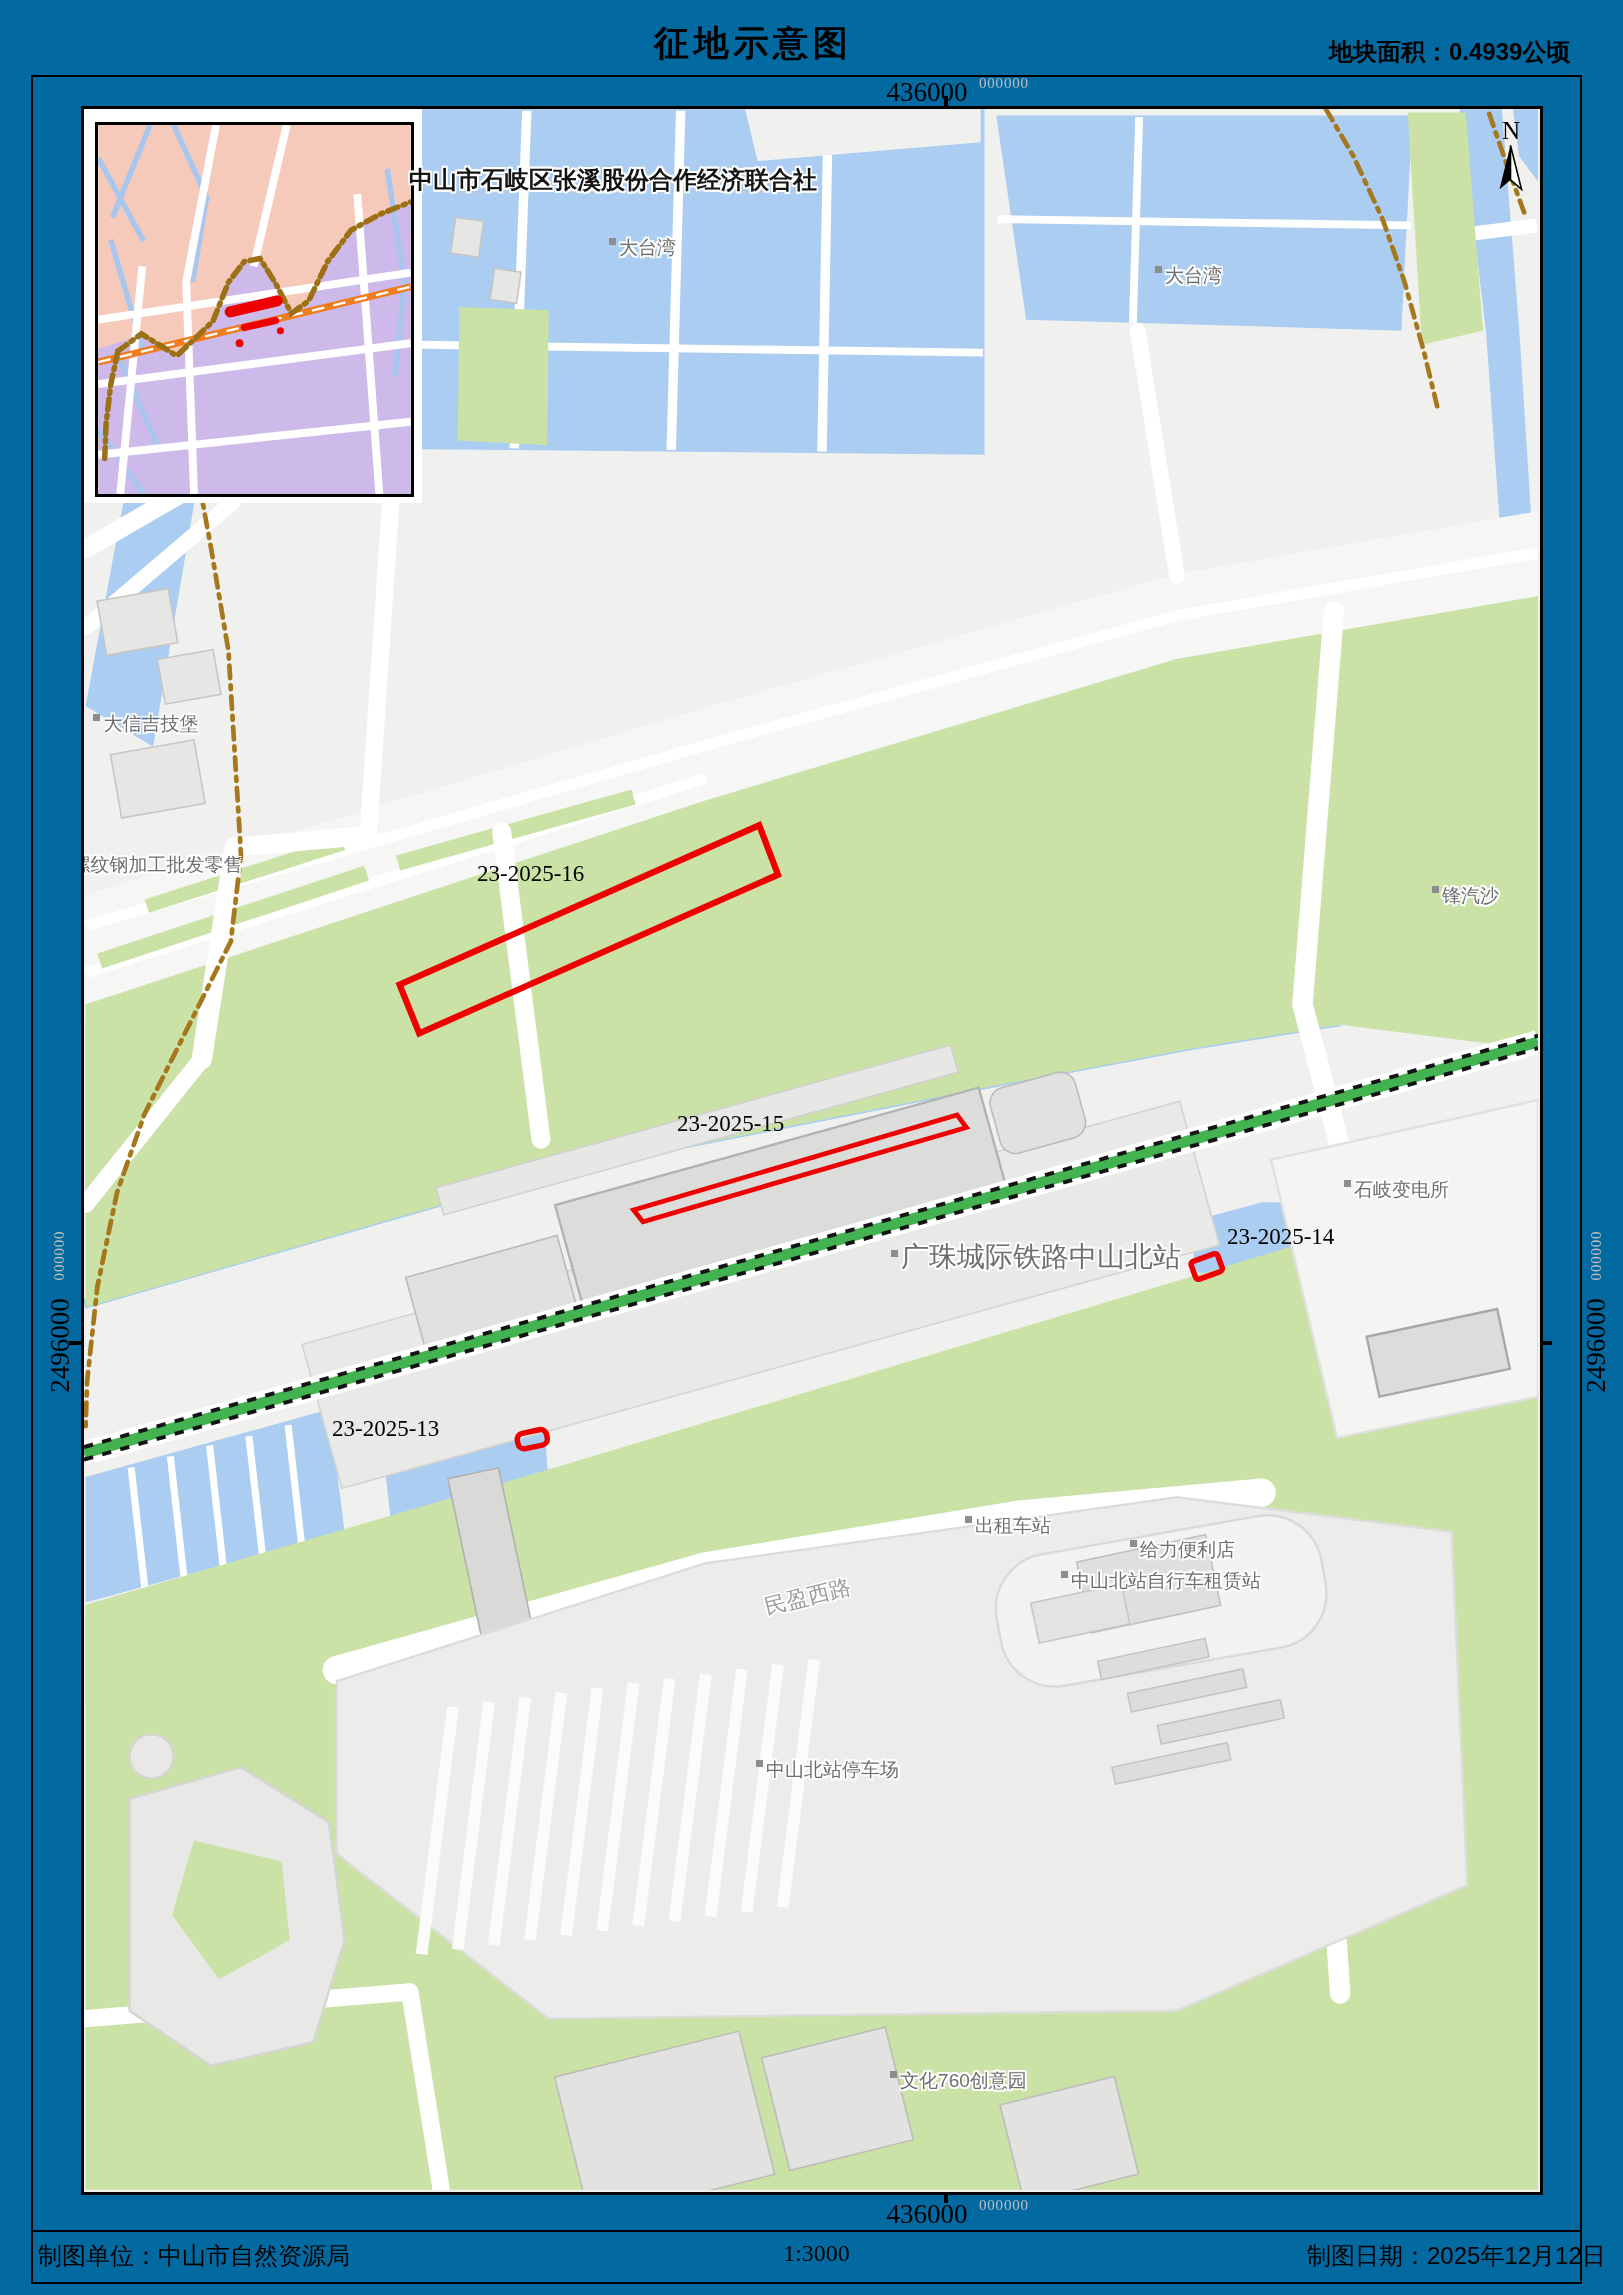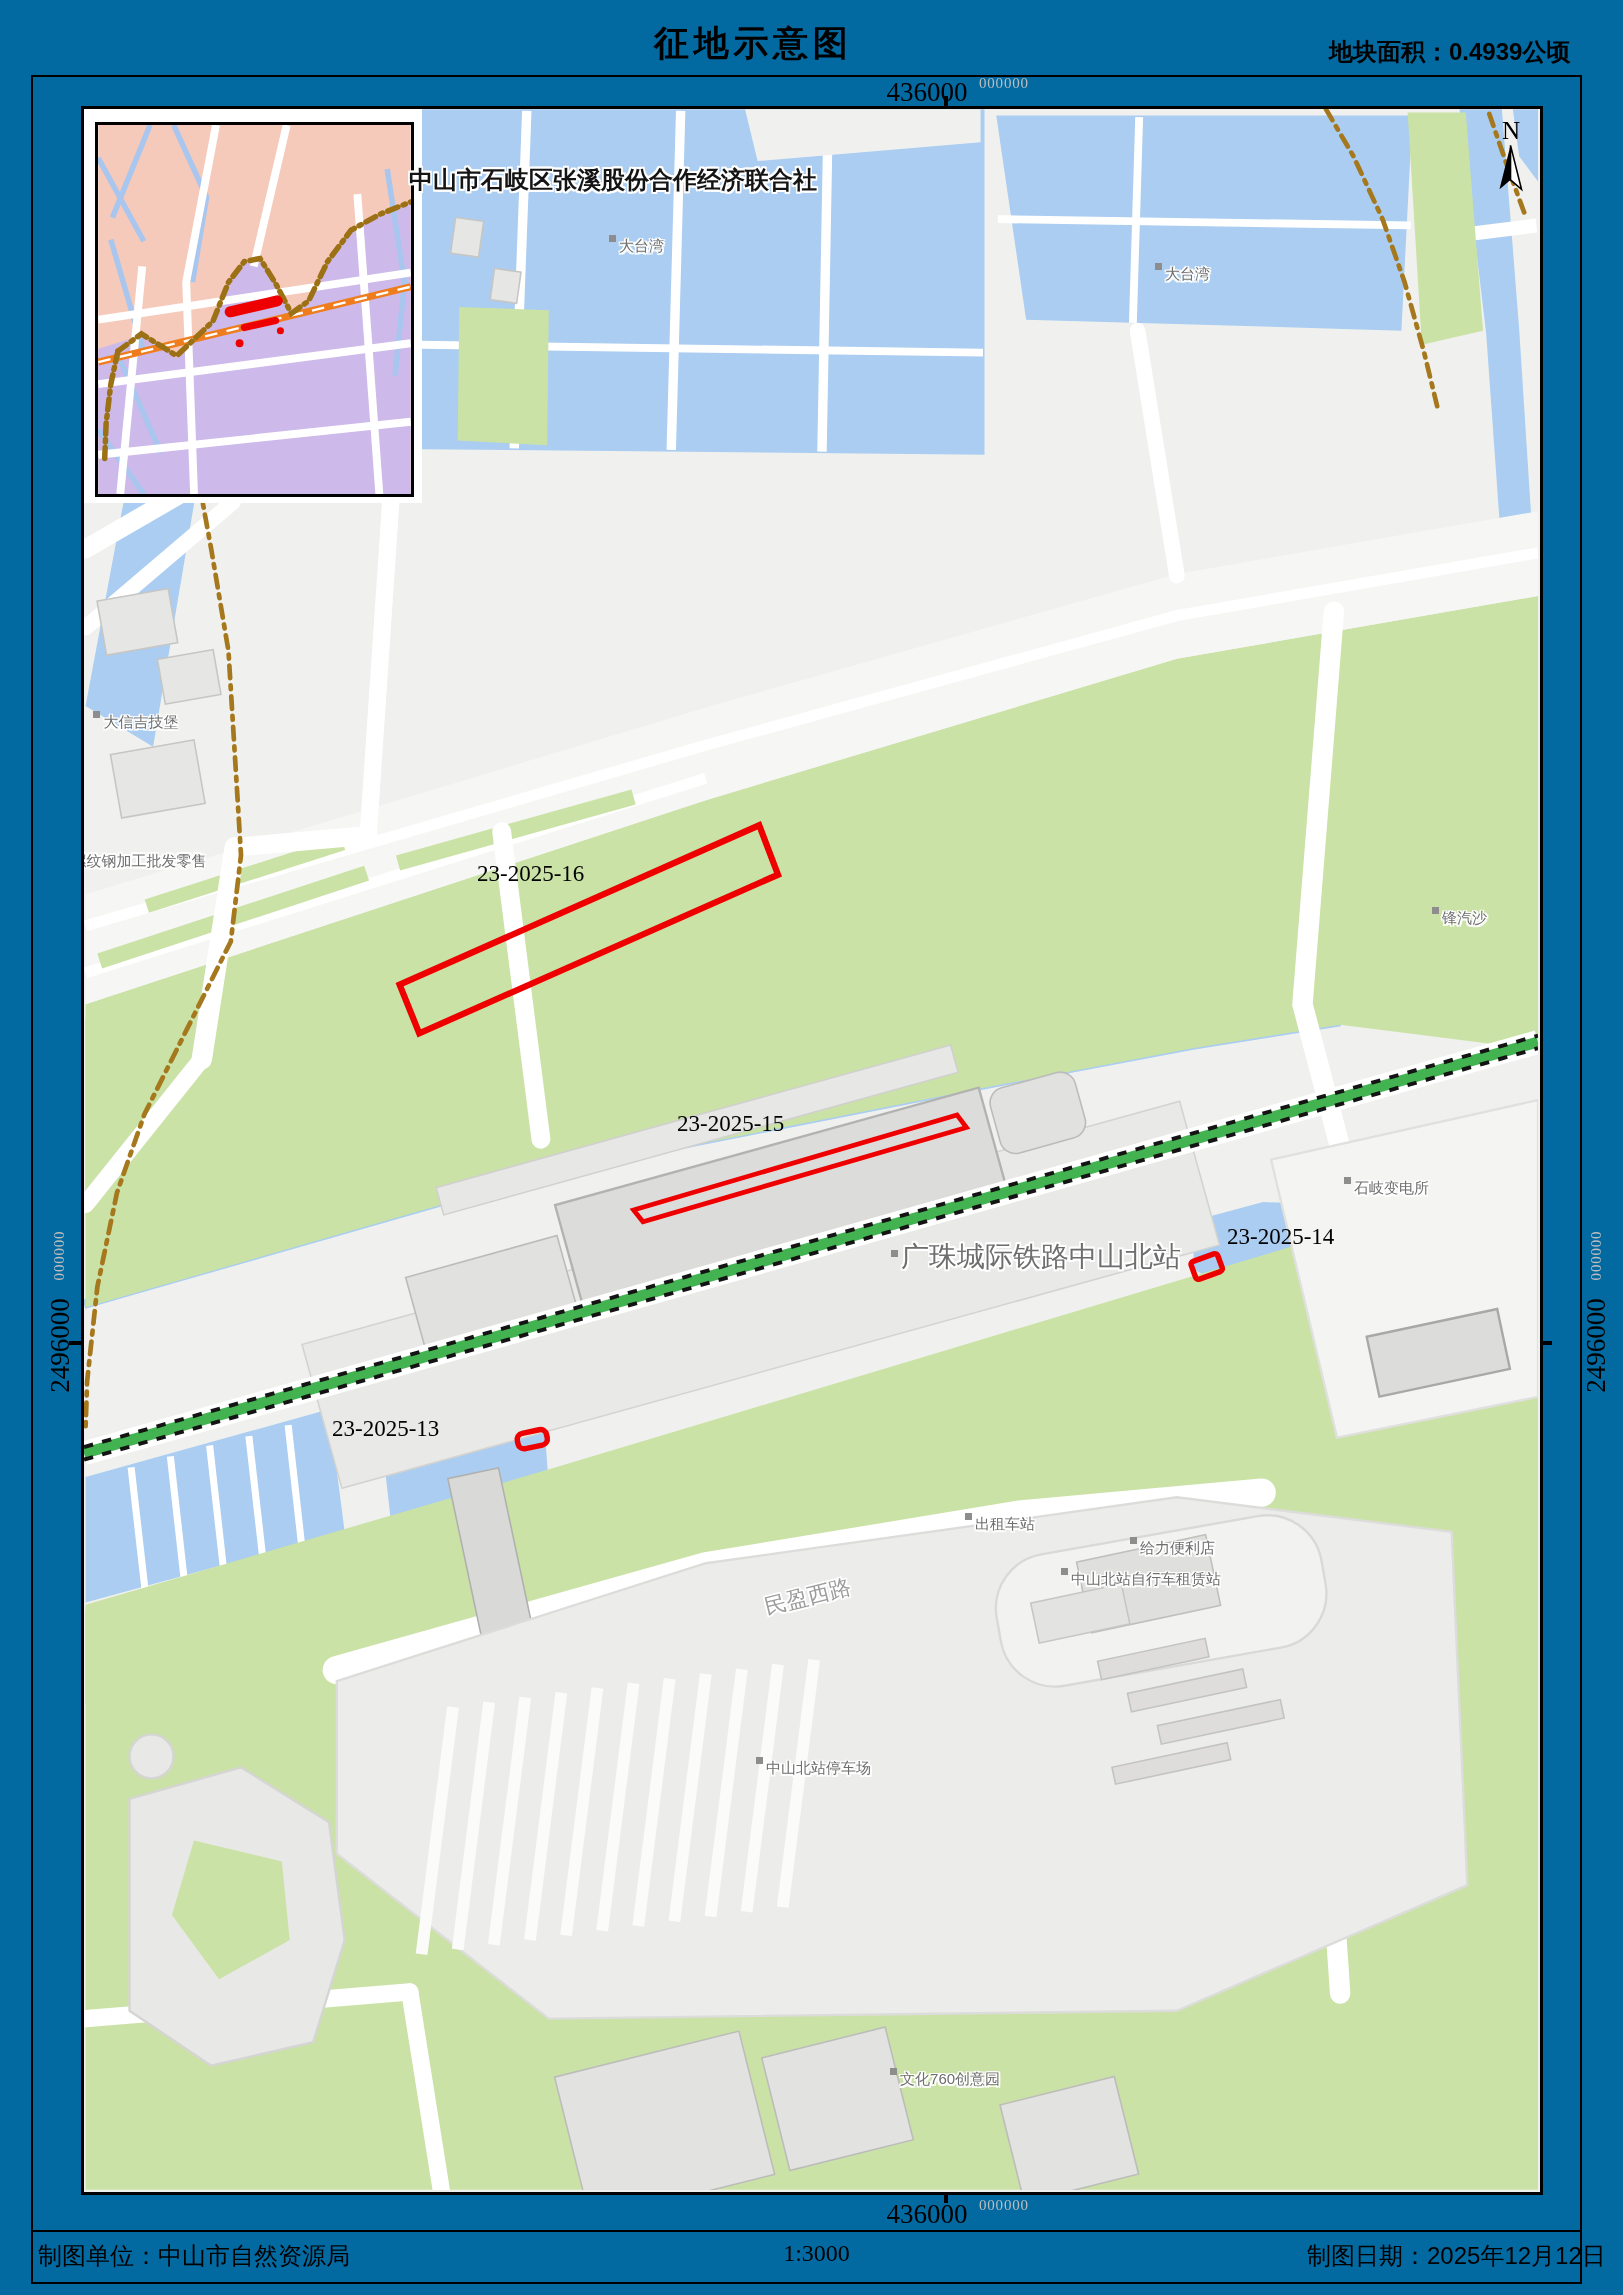--- a/index.html
+++ b/index.html
@@ -12,21 +12,21 @@
   .page-title{left:654px;top:20.4px;width:314px;font-size:35px;font-weight:bold;letter-spacing:4.7px;}
   .area-note{left:1329px;top:36px;font-size:24px;font-weight:bold;}
   .frame{left:31px;top:75px;width:1551px;height:2209px;border:2.4px solid #000;box-sizing:border-box;}
   .footer-sep{left:31px;top:2230px;width:1551px;height:2.4px;background:#000;}
   .map{left:81px;top:106px;width:1462px;height:2089px;border:3.9px solid #000;box-sizing:border-box;overflow:hidden;background:#f0f1ee;}
   .map svg.base{position:absolute;left:0;top:0;}
   .coord{font-family:"Liberation Serif",serif;font-size:27px;color:#000;white-space:nowrap;}
   .coord-sub{font-family:"Liberation Serif",serif;font-size:15px;color:#bdbdbd;letter-spacing:0.8px;white-space:nowrap;}
   .rot90{transform:rotate(-90deg);}
   .tick{background:#000;}
-  .poi{position:absolute;color:#6e6e6e;font-size:15px;white-space:nowrap;
+  .poi{position:absolute;color:#6e6e6e;font-size:19px;white-space:nowrap;
        text-shadow:1.6px 0 0 #fff,-1.6px 0 0 #fff,0 1.6px 0 #fff,0 -1.6px 0 #fff,
        1.6px 1.6px 0 #fff,-1.6px -1.6px 0 #fff,1.6px -1.6px 0 #fff,-1.6px 1.6px 0 #fff;}
   .poi .m{display:inline-block;width:7px;height:7px;background:#8d8d8d;margin-right:3.1px;vertical-align:9.4px;}
   .plabel{position:absolute;font-family:"Liberation Serif",serif;font-size:23px;color:#000;white-space:nowrap;}
   .proj-name{left:324px;top:17.3px;font-size:31px;font-weight:bold;color:#e60000;white-space:nowrap;}
   .proj-org{left:325px;top:55px;font-size:24px;font-weight:bold;color:#141414;white-space:nowrap;}
   .inset{left:0;top:0;width:338px;height:394px;background:#fff;}
   .inset-frame{position:absolute;left:11px;top:12.6px;width:313px;height:369px;border:3.1px solid #000;}
   .footer-text{font-size:24px;white-space:nowrap;}
 </style>
@@ -263,21 +263,21 @@
         </svg>
       </div>
     </div>
 
     <div class="abs proj-org halo">中山市石岐区张溪股份合作经济联合社</div>
 
     <div class="poi" style="left:525px;top:126px;"><span class="m"></span><span>大台湾</span></div>
     <div class="poi" style="left:1071px;top:154px;"><span class="m"></span><span>大台湾</span></div>
     <div class="poi" style="left:9.4px;top:602px;"><span class="m"></span><span>大信吉技堡</span></div>
     <div class="poi" style="left:-12.6px;top:743px;"><span>螺纹钢加工批发零售</span></div>
-    <div class="poi" style="left:1348px;top:774px;margin-top:24px;"><span class="m"></span><span>锋汽沙</span></div>
+    <div class="poi" style="left:1348px;top:774px;"><span class="m"></span><span>锋汽沙</span></div>
     <div class="poi" style="left:1260px;top:1068px;"><span class="m"></span><span>石岐变电所</span></div>
     <div class="poi" style="left:807px;top:1129px;font-size:28px;"><span class="m"></span><span>广珠城际铁路中山北站</span></div>
     <div class="poi" style="left:881px;top:1404px;"><span class="m"></span><span>出租车站</span></div>
     <div class="poi" style="left:1046px;top:1428px;"><span class="m"></span><span>给力便利店</span></div>
     <div class="poi" style="left:977px;top:1459px;"><span class="m"></span><span>中山北站自行车租赁站</span></div>
     <div class="poi" style="left:680px;top:1473px;font-size:22px;color:#9c9c9c;transform:rotate(-14deg);"><span>民盈西路</span></div>
     <div class="poi" style="left:672px;top:1648px;"><span class="m"></span><span>中山北站停车场</span></div>
     <div class="poi" style="left:806px;top:1959px;"><span class="m"></span><span>文化760创意园</span></div>
 
     <div class="plabel" style="left:393px;top:752px;">23-2025-16</div>

